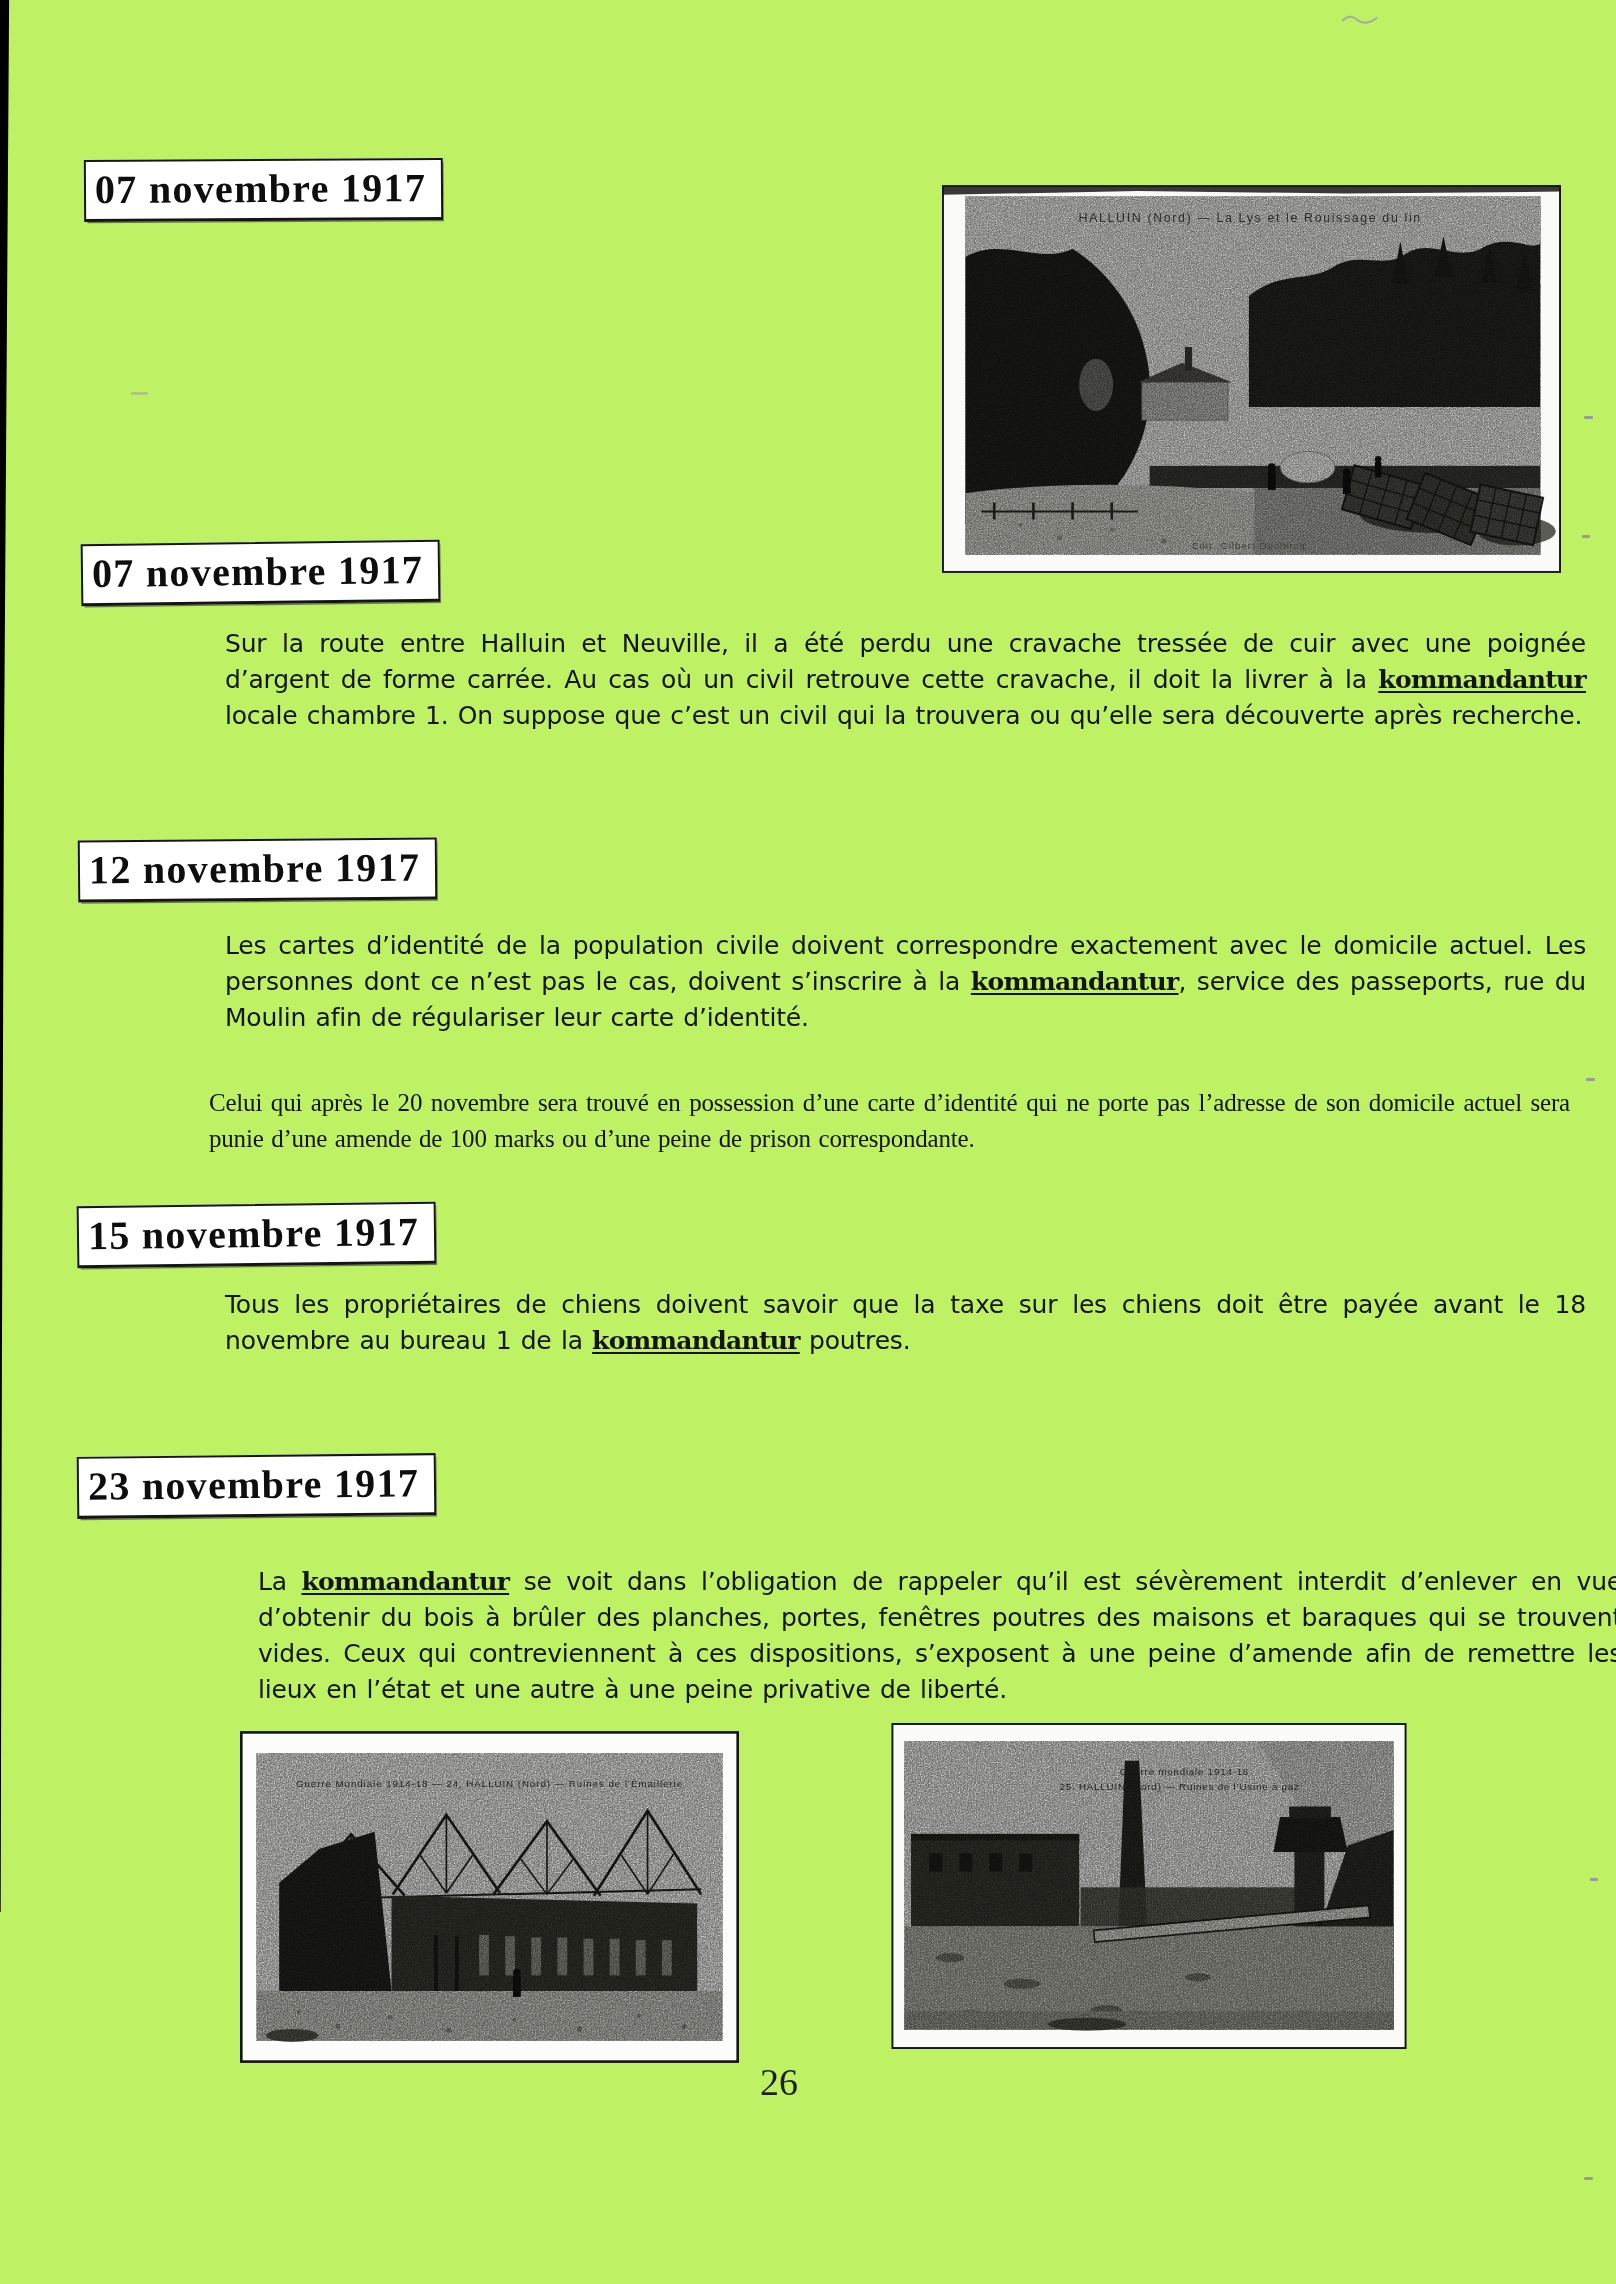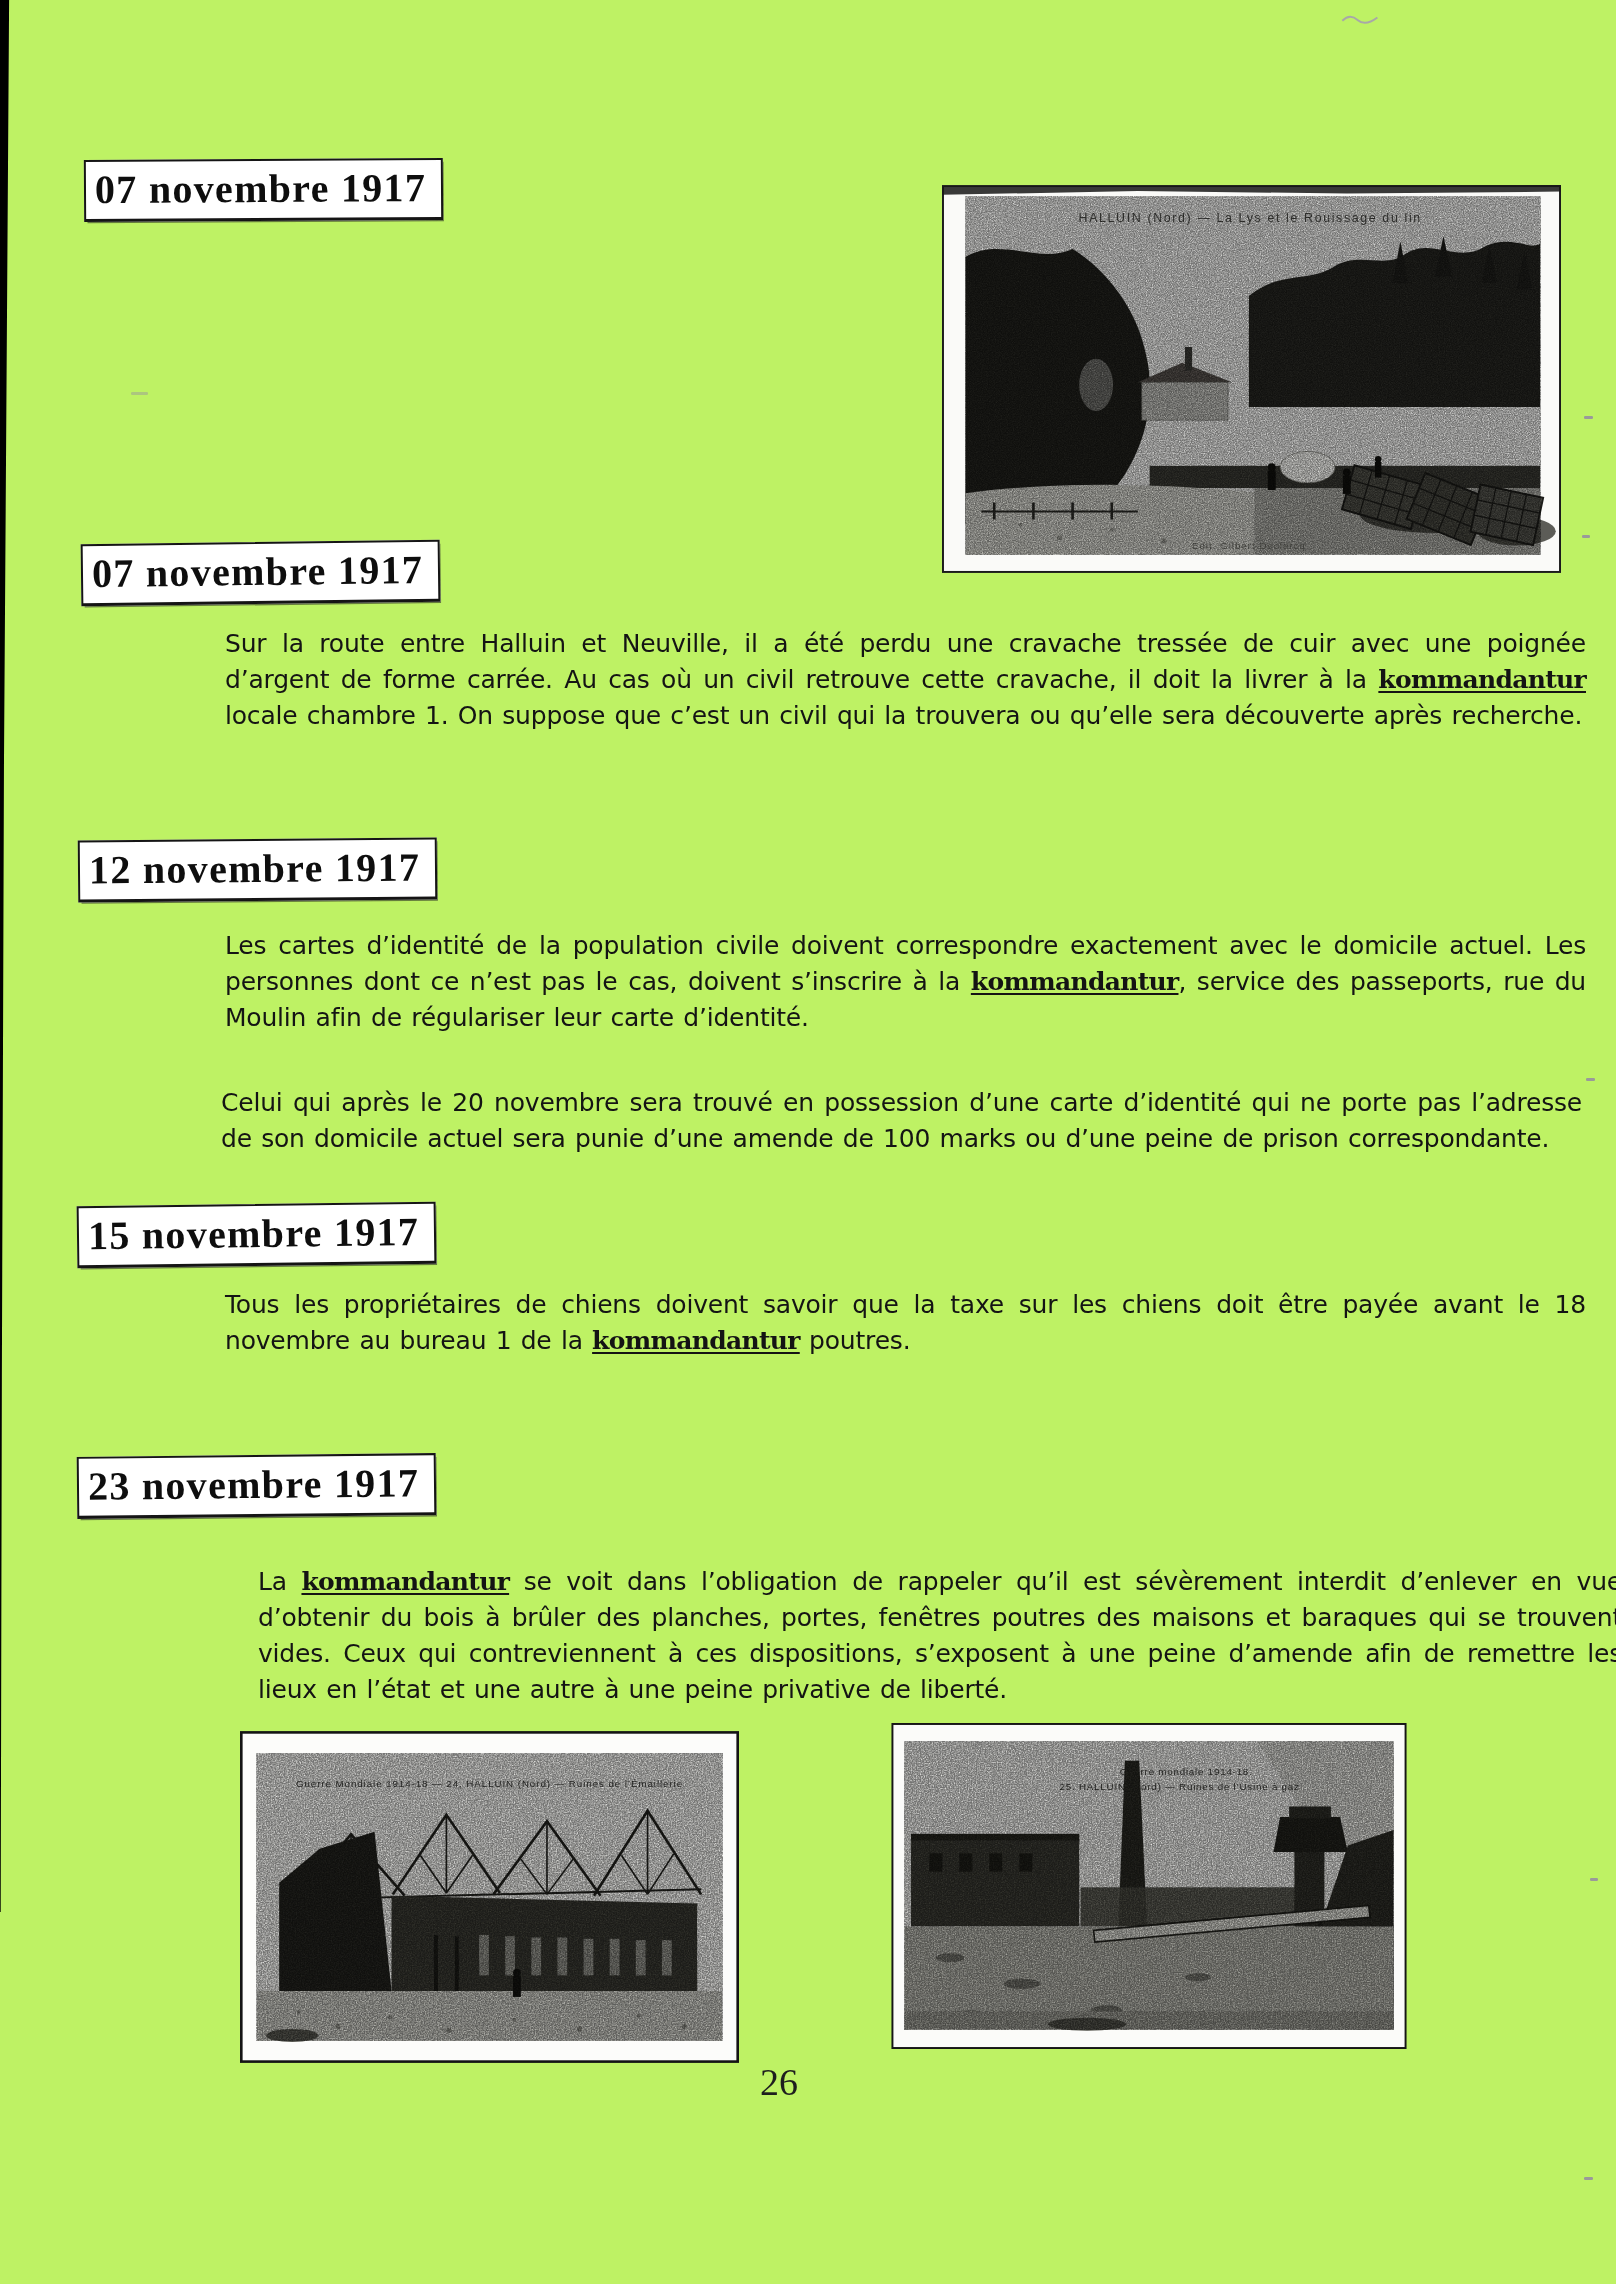--- a/index.html
+++ b/index.html
@@ -44,21 +44,21 @@
     font-size:25px;
     line-height:36px;
     letter-spacing:-0.2px;
     word-spacing:1.6px;
     text-align:justify;
     color:#141414;
   }
   .p1{left:243px;top:250px;width:702px;}
   .p2{left:225px;top:626px;width:1361px;}
   .p3{left:225px;top:928px;width:1361px;}
-  .p4{left:221px;top:1085px;width:1361px;}
+  .p4{left:209px;top:1085px;width:1361px;font-family:Liberation Serif, serif;}
   .p5{left:225px;top:1287px;width:1361px;}
   .p6{left:218px;top:1564px;width:1364px;margin-left:40px;}
   
   .fraktur{
     font-family:"DejaVu Serif",serif;
     font-weight:bold;
     letter-spacing:-0.7px;
     text-decoration:underline;
     text-underline-offset:2.6px;
   }

